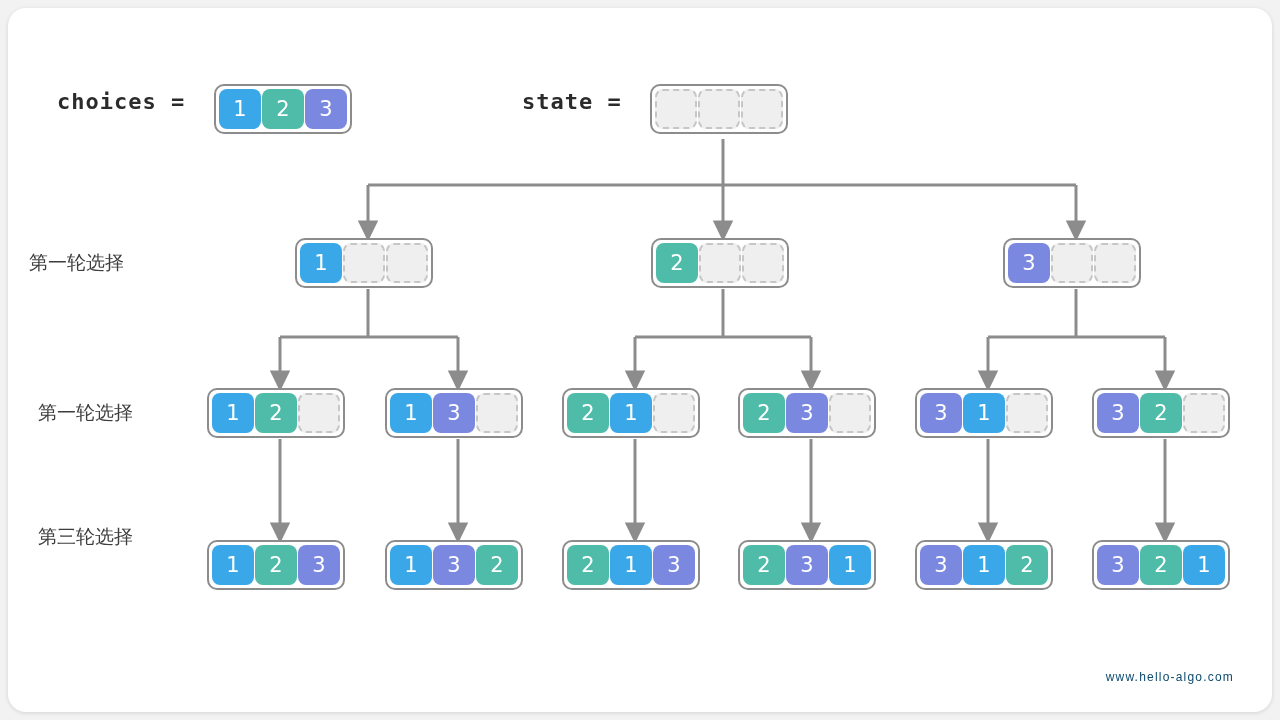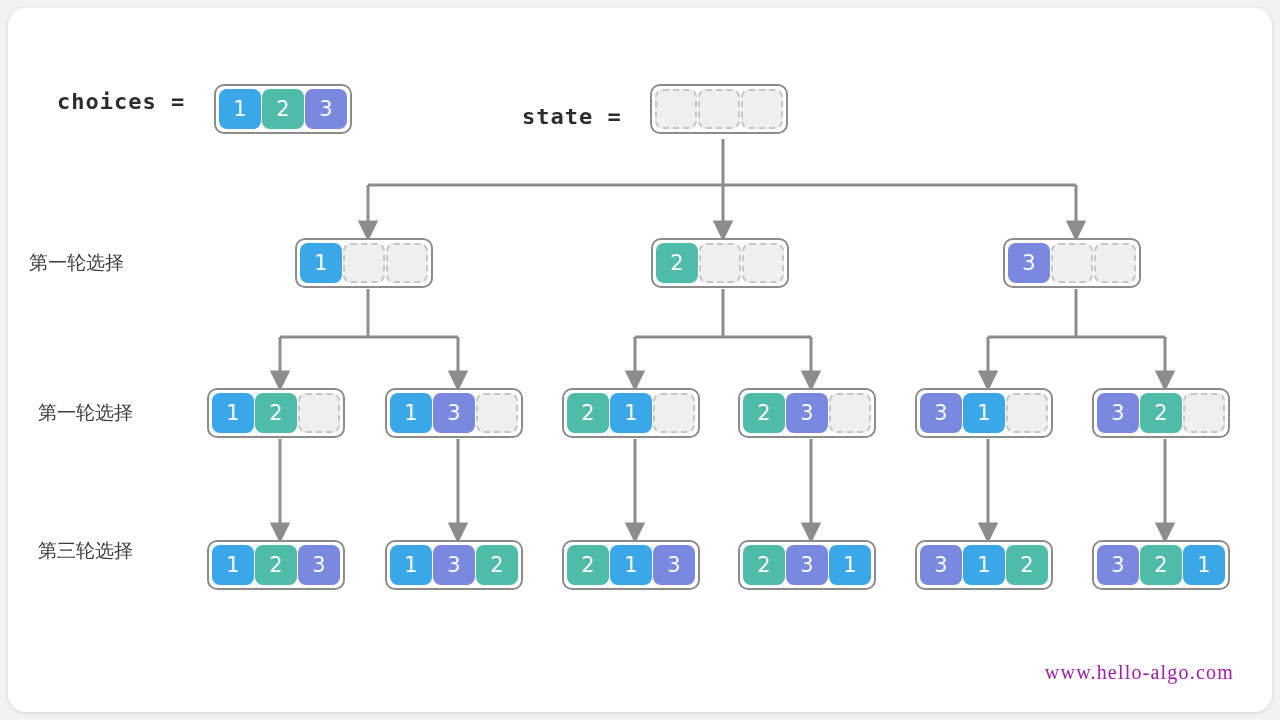--- a/index.html
+++ b/index.html
@@ -43,23 +43,23 @@
     position: absolute;
     font-family: "DejaVu Sans", "Liberation Sans", sans-serif;
     font-size: 19px;
     color: #3d3d3d;
     white-space: nowrap;
   }
   #watermark {
     position: absolute;
     right: 46px;
     bottom: 36px;
-    font-family: Liberation Serif, serif;
-    font-size: 20px;
-    color: #a21caf;
+    font-family: Liberation Sans, sans-serif;
+    font-size: 12px;
+    color: #0c4a6e;
     letter-spacing: 1.2px;
     white-space: nowrap;
   }
 
   
   .arr {
     position: absolute;
     display: flex;
     flex-direction: row;
     align-items: center;
@@ -132,36 +132,36 @@
       <path d="M280,439 L280,532" marker-end="url(#ah)"></path>
       <path d="M458,439 L458,532" marker-end="url(#ah)"></path>
       <path d="M635,439 L635,532" marker-end="url(#ah)"></path>
       <path d="M811,439 L811,532" marker-end="url(#ah)"></path>
       <path d="M988,439 L988,532" marker-end="url(#ah)"></path>
       <path d="M1165,439 L1165,532" marker-end="url(#ah)"></path>
     </g>
   </svg>
 
   <div class="mono-label" style="left:57px; top:89px;">choices  =</div>
-  <div class="mono-label" style="left:522px; top:104px;">state  =</div>
+  <div class="mono-label" style="left:522px; top:89px;">state  =</div>
 
   <div class="arr" id="choices-box" style="left:214px; top:84px;">
       <div class="cell c1">1</div>
       <div class="cell c2">2</div>
       <div class="cell c3">3</div>
     </div>
   <div class="arr" id="state-box" style="left:650px; top:84px;">
       <div class="cell empty"></div>
       <div class="cell empty"></div>
       <div class="cell empty"></div>
     </div>
 
   <div class="row-label" style="left:29px; top:250px;">第一轮选择</div>
   <div class="row-label" style="left:38px; top:400px;">第一轮选择</div>
-  <div class="row-label" style="left:38px; top:538px;">第三轮选择</div>
+  <div class="row-label" style="left:38px; top:524px;">第三轮选择</div>
 
   <div id="tree-nodes">
       <div class="arr" style="left: 295px; top: 238px;">
         <div class="cell c1">1</div>
         <div class="cell empty"></div>
         <div class="cell empty"></div>
       </div>
       <div class="arr" style="left: 651px; top: 238px;">
         <div class="cell c2">2</div>
         <div class="cell empty"></div>

